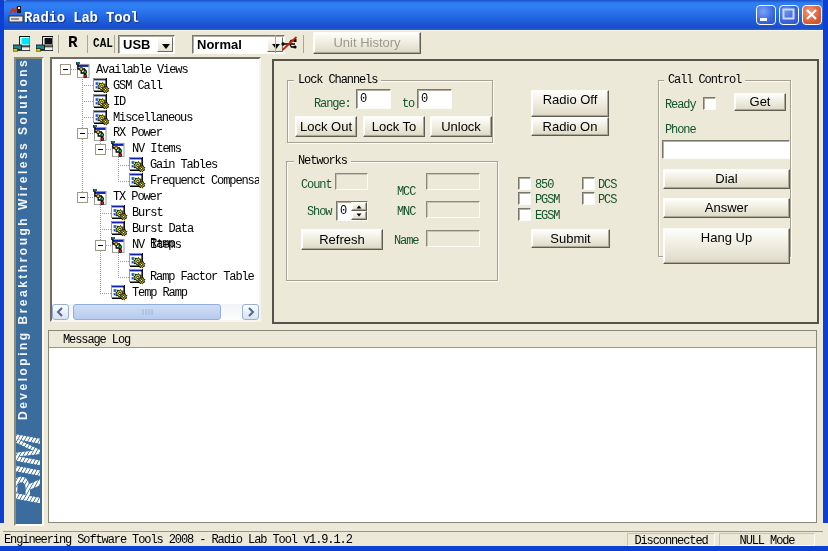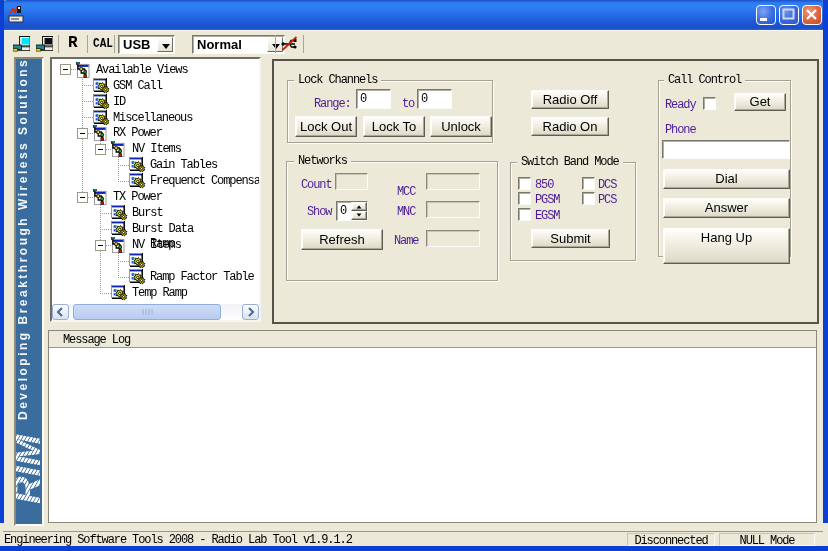--- a/index.html
+++ b/index.html
@@ -52,38 +52,39 @@
   background:linear-gradient(180deg,#cfdcf5 0%,#c4d4f2 50%,#b8cbee 100%); }
 
 #mainpanel { left:272px; top:59px; width:547px; height:265px; background:#ece9d8;
   border:2px solid #55534a; }
 .group { position:absolute; border:1px solid #a5a295; box-shadow:inset 1px 1px 0 #fdfcf6, 1px 1px 0 #fdfcf6; }
 .gtitle { position:absolute; top:-8px; background:#ece9d8; padding:0 4px; font:12px "Liberation Mono", monospace; letter-spacing:-1.1px; white-space:pre; }
 .field { position:absolute; background:#fff; border:1px solid; border-color:#7a786c #fdfdf8 #fdfdf8 #7a786c; box-shadow:inset 1px 1px 0 #b2afa2;
   font:12px "Liberation Mono", monospace; letter-spacing:-1.1px; padding:2px 0 0 3px; color:#000; }
 .ffield { position:absolute; background:#ece9d8; border:1px solid; border-color:#8a887c #fdfdf8 #fdfdf8 #8a887c; box-shadow:inset 1px 1px 0 #c8c5b6; }
 .cb { position:absolute; width:13px; height:13px; background:#fff; border:1px solid; border-color:#7a786c #fdfdf8 #fdfdf8 #7a786c; box-shadow:inset 1px 1px 0 #b2afa2; }
-.lbl { position:absolute; font:12px "Liberation Mono", monospace; letter-spacing:-1.1px; white-space:pre; color:#4c1d95; }
+.lbl { position:absolute; font:12px "Liberation Mono", monospace; letter-spacing:-1.1px; white-space:pre; color:#14532d; }
 
 #msglog { left:48px; top:330px; width:769px; height:193px; border:1px solid #8a887a; background:#fff; }
 #msghdr { position:absolute; left:0; top:0; width:767px; height:17px; background:#ece9d8; border-bottom:1px solid #9a988a; }
 
 #statusbar { left:3px; top:531px; width:820px; height:15px; background:#ece9d8; border-top:1px solid #9a9888; }
 .spanel { position:absolute; top:1px; height:13px; border:1px solid; border-color:#c6c3b4 #fdfdf8 #fdfdf8 #c6c3b4; text-align:center; }
 </style>
 </head>
 <body>
 <div class="abs" id="titlebar">
   <svg class="abs" style="left:8px;top:5px" width="18" height="19" viewBox="0 0 18 19">
     <path d="M2 8 L5 4 L7 7 L9 2" stroke="#e02800" stroke-width="1.6" fill="none"></path>
     <rect x="9" y="1" width="4" height="7" fill="#1a1a1a"></rect>
     <rect x="10" y="2" width="2" height="2" fill="#f0f0f0"></rect>
     <rect x="1" y="11" width="14" height="6" fill="#e8e8e8" stroke="#303030" stroke-width="1"></rect>
     <rect x="3" y="13" width="8" height="2" fill="#909090"></rect>
   </svg>
+  <div class="abs" id="title-text">Radio Lab Tool</div>
   <div class="abs capbtn" id="btn-min"><svg width="18" height="18">
         <rect x="3" y="12" width="7" height="3" fill="#fff"></rect>
       </svg></div>
   <div class="abs capbtn" id="btn-max"><svg width="18" height="18">
         <rect x="3.5" y="3.5" width="10" height="9" fill="none" stroke="#cdd8f2" stroke-width="2"></rect>
       </svg></div>
   <div class="abs capbtn" id="btn-close"><svg width="18" height="18">
         <path d="M4 4 L13 13 M13 4 L4 13" stroke="#fff" stroke-width="2.2"></path>
       </svg></div>
 </div>
@@ -121,20 +122,21 @@
     </div>
   <div class="abs tsep" style="left:271px"></div>
   <svg class="abs" style="left:277px;top:4px" width="17" height="17" viewBox="0 0 17 17">
     <circle cx="2.2" cy="9" r="1.8" fill="#000"></circle>
     <path d="M4 9 L14 9 M8 9 L10 5.5 L12.5 5.5 M8.5 9 L10.5 12 L13 12" stroke="#000" stroke-width="1.3" fill="none"></path>
     <rect x="12.5" y="4" width="3" height="3" fill="#000"></rect>
     <circle cx="14" cy="12" r="1.6" fill="#000"></circle>
     <path d="M15.5 2 L1.5 15" stroke="#d81800" stroke-width="1.8"></path>
   </svg>
   <div class="abs tsep" style="left:299px"></div>
+  <div class="abs btn" style="left:309px;top:1px;width:108px;height:22px;line-height:20px;color:#9c9a8c">Unit History</div>
 </div>
 
 <div class="abs" id="sidebar">
   <div id="sidetext">Developing Breakthrough Wireless Solutions</div>
   <svg class="abs" style="left:0px;top:370px" width="26" height="76" viewBox="0 0 26 76">
     <defs>
         <pattern id="hatch" width="3.2" height="3.2" patternUnits="userSpaceOnUse" patternTransform="rotate(30)">
       <rect width="3.2" height="3.2" fill="#fff"></rect>
           <rect y="2.4" width="3.2" height="0.8" fill="#3a6d9e"></rect>
     </pattern>
@@ -393,21 +395,21 @@
     <div class="gtitle" style="left:6px">Lock Channels</div>
   </div>
   <div class="lbl" style="left:40px;top:36px">Range:</div>
   <div class="field" style="left:82px;top:28px;width:35px;height:20px">0</div>
   <div class="lbl" style="left:128px;top:36px">to</div>
   <div class="field" style="left:143px;top:28px;width:35px;height:20px">0</div>
   <div class="abs btn" style="left:21px;top:55px;width:62px;height:21px;line-height:19px">Lock Out</div>
   <div class="abs btn" style="left:89px;top:55px;width:62px;height:21px;line-height:19px">Lock To</div>
   <div class="abs btn" style="left:156px;top:55px;width:62px;height:21px;line-height:19px">Unlock</div>
 
-  <div class="abs btn" style="left:257px;top:29px;width:78px;height:19px;line-height:17px">Radio Off</div>
+  <div class="abs btn" style="left:257px;top:29px;width:78px;height:27px;line-height:17px">Radio Off</div>
   <div class="abs btn" style="left:257px;top:56px;width:78px;height:19px;line-height:17px">Radio On</div>
 
   <div class="group" style="left:384px;top:19px;width:133px;height:177px">
     <div class="gtitle" style="left:5px">Call Control</div>
   </div>
   <div class="lbl" style="left:391px;top:37px">Ready</div>
   <div class="cb" style="left:429px;top:36px"></div>
   <div class="abs btn" style="left:460px;top:32px;width:52px;height:18px;line-height:16px">Get</div>
   <div class="lbl" style="left:391px;top:62px">Phone</div>
   <div class="field" style="left:388px;top:79px;width:128px;height:19px"></div>
@@ -431,23 +433,20 @@
         <path d="M8 3.5 L10.5 6.5 L5.5 6.5 Z" fill="#000"></path>
         <path d="M8 14.5 L10.5 11.5 L5.5 11.5 Z" fill="#000"></path>
       </svg>
   </div>
   <div class="lbl" style="left:123px;top:144px">MNC</div>
   <div class="ffield" style="left:152px;top:140px;width:54px;height:17px"></div>
   <div class="abs btn" style="left:27px;top:168px;width:82px;height:21px;line-height:19px">Refresh</div>
   <div class="lbl" style="left:120px;top:173px">Name</div>
   <div class="ffield" style="left:152px;top:169px;width:54px;height:17px"></div>
 
-  <div class="group" style="left:236px;top:101px;width:126px;height:99px">
-    <div class="gtitle" style="left:6px">Switch Band Mode</div>
-  </div>
   <div class="cb" style="left:244px;top:116px"></div>
   <div class="lbl" style="left:261px;top:117px">850</div>
   <div class="cb" style="left:308px;top:116px"></div>
   <div class="lbl" style="left:324px;top:117px">DCS</div>
   <div class="cb" style="left:244px;top:131px"></div>
   <div class="lbl" style="left:261px;top:132px">PGSM</div>
   <div class="cb" style="left:308px;top:131px"></div>
   <div class="lbl" style="left:324px;top:132px">PCS</div>
   <div class="cb" style="left:244px;top:147px"></div>
   <div class="lbl" style="left:261px;top:148px">EGSM</div>

